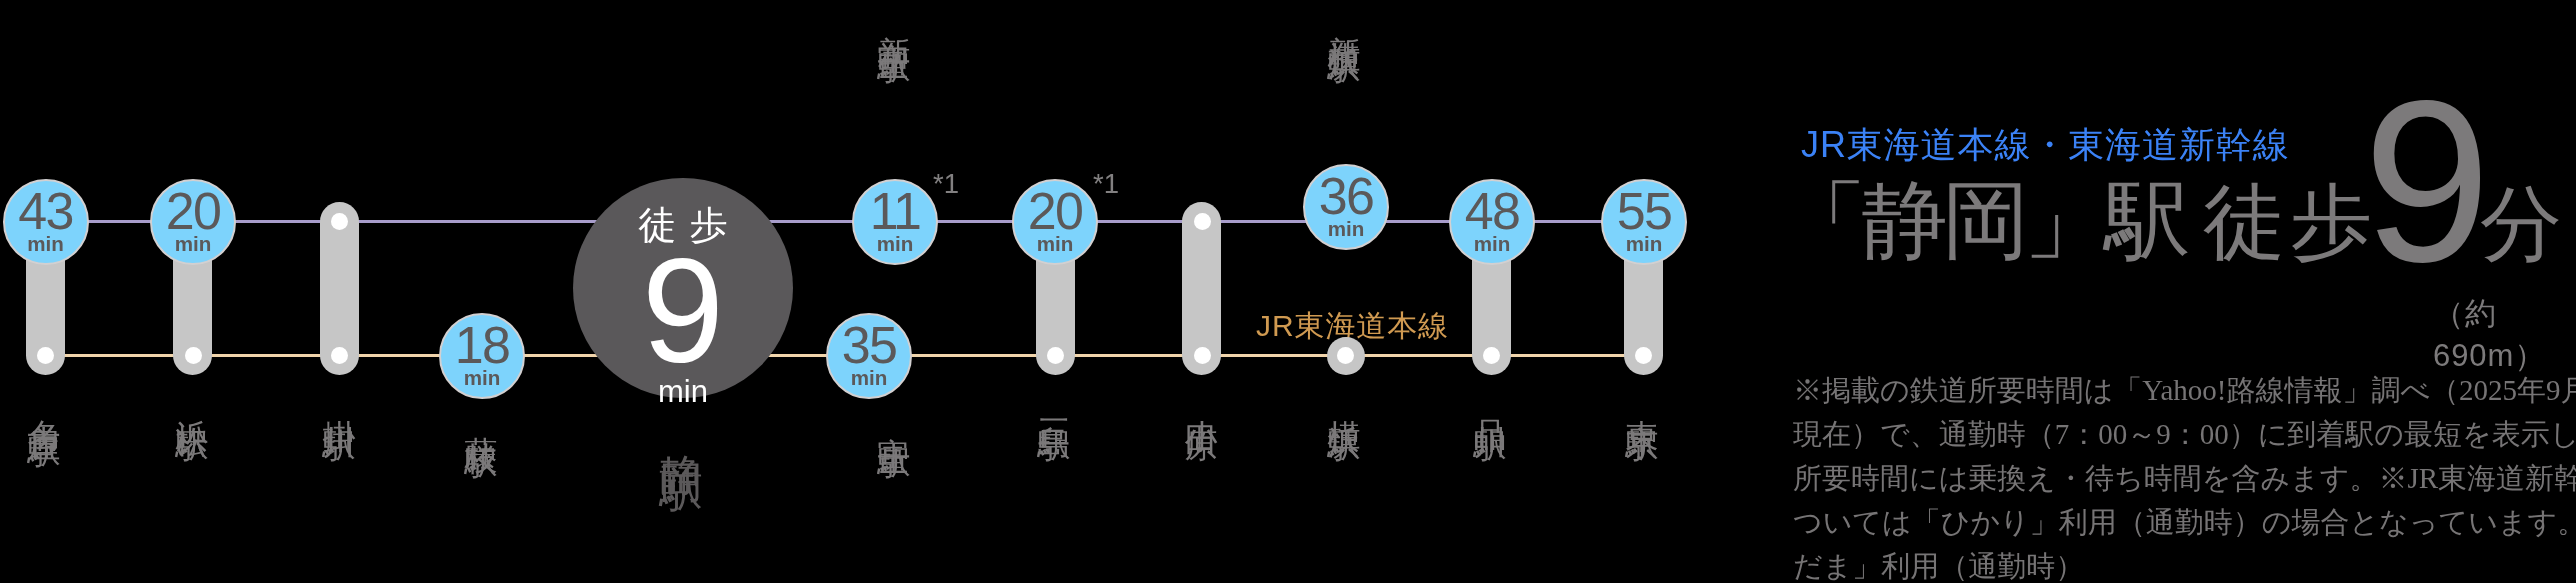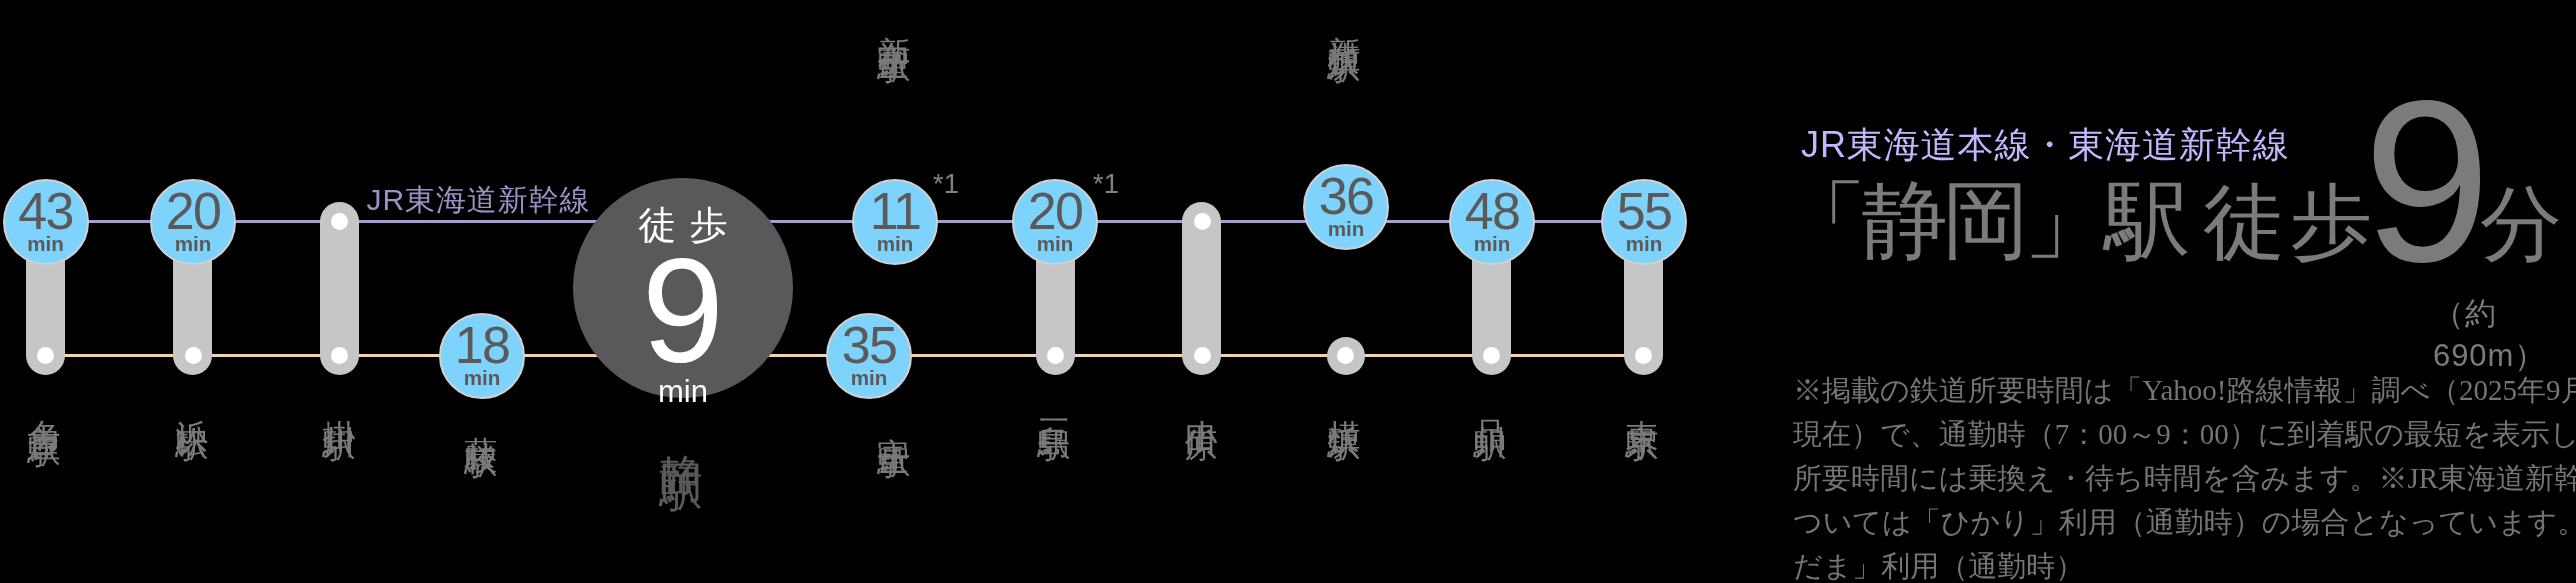--- a/index.html
+++ b/index.html
@@ -37,40 +37,40 @@
   
   .walk-circle{
     position:absolute; left:573px; top:178px; width:220px; height:220px; border-radius:50%;
     background:#5a585a; color:#ffffff; display:flex; flex-direction:column; align-items:center;
     box-sizing:border-box; padding-top:27.5px;
   }
   .walk-circle .wk-label{font-size:38px; line-height:39px; letter-spacing:13.7px; padding-left:13.7px; font-weight:500;}
   .walk-circle .wk-num{font-size:148px; line-height:122px; font-weight:400; margin-top:5.2px;}
   .walk-circle .wk-unit{font-size:31px; line-height:33px; font-weight:500; margin-top:3.4px;}
   
-  .info-heading{position:absolute; left:1801px; top:121px; font-size:36px; letter-spacing:0.9px; color:#c4b5fd; font-weight:500;}
+  .info-heading{position:absolute; left:1801px; top:121px; font-size:36px; letter-spacing:0.9px; color:#3b82f6; font-weight:500;}
   .t-station{position:absolute; left:1781px; top:177px; font-size:86px; line-height:86px; letter-spacing:-5.2px; color:#7c7a7b; font-weight:500;}
   .t-walk{position:absolute; left:2203px; top:181px; font-size:82px; line-height:82px; letter-spacing:5.2px; color:#7c7a7b; font-weight:500;}
   .t-big9{position:absolute; left:2363px; top:96px; font-size:230px; line-height:172px; color:#7c7a7b; font-weight:400;}
   .t-fun{position:absolute; left:2480px; top:183px; font-size:82px; line-height:82px; color:#7c7a7b; font-weight:500;}
   .t-dist{position:absolute; left:2433px; top:275px; font-size:31px; letter-spacing:0.9px; color:#7c7a7b; font-weight:500;margin-top:18px;}
   .notes{
     position:absolute; left:1793px; top:368px; width:786px;
     font-family:"Liberation Serif", serif; font-size:29px; line-height:44px;
     color:#767475; white-space:nowrap;
   }
 </style>
 </head>
 <body>
 
 <div class="canvas">
 
   <div class="hline line-upper"></div>
   <div class="hline line-lower"></div>
-  <div class="line-label shinkansen">JR東海道新幹線</div>
+  <div class="line-label mainline">JR東海道本線</div>
 
   <div>
     <div class="capsule" style="left:26px"></div>
     <div class="wdot" style="left:37px;top:347px"></div>
     <div class="badge" style="left:2.6px;top:179px">
       <span class="num">43</span>
       <span class="unit">min</span>
     </div>
     <div class="vlabel" style="left:28px;top:393px">名古屋駅</div>
   </div>

